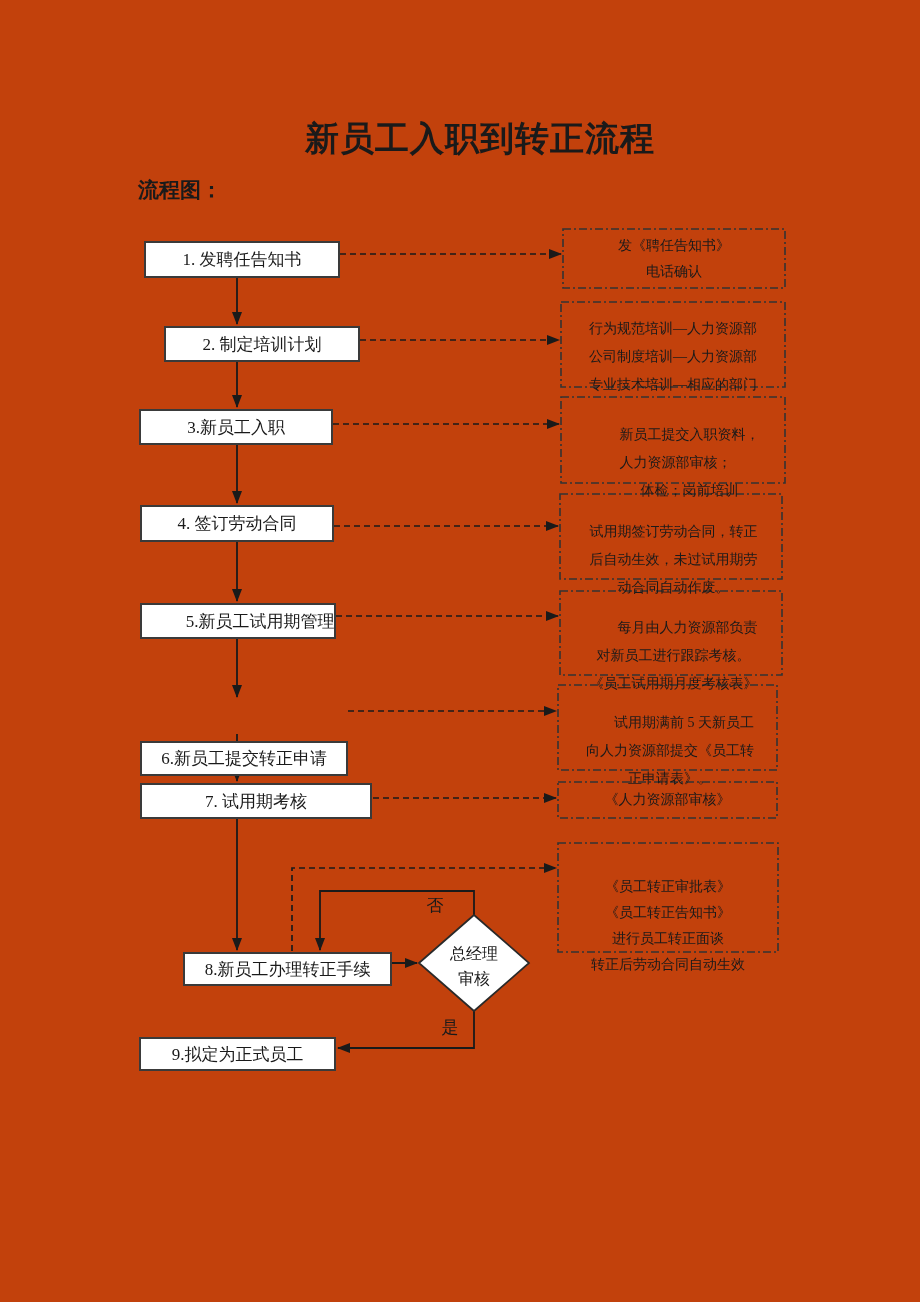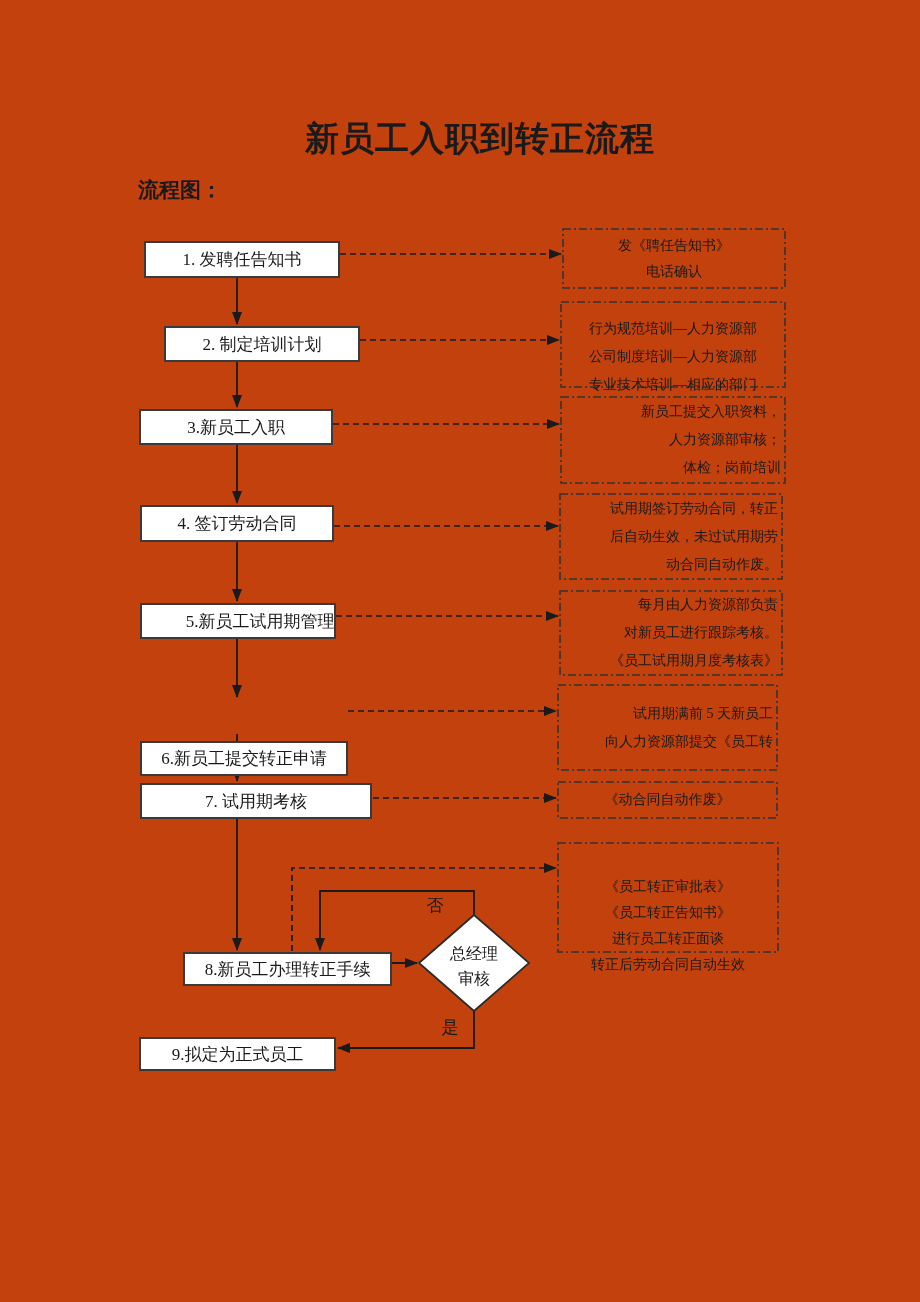--- a/index.html
+++ b/index.html
@@ -46,21 +46,21 @@
   .note {
     position: absolute;
     box-sizing: border-box;
     display: flex;
     flex-direction: column;
     justify-content: center;
     font-size: 14px;
     line-height: 28px;
   }
   .note.c { text-align: center; }
-  .note.l { text-align: right; padding-left: 9px; padding-right: 4px; }
+  .note.l { text-align: center; padding-left: 9px; padding-right: 4px; margin-top: 23px; }
   .note.n8 { line-height: 26px; }
   .nline { white-space: pre; }
   .dlabel {
     position: absolute;
     left: 424px; top: 941px; width: 100px;
     text-align: center;
     font-size: 16px;
     line-height: 25px;
   }
   .elabel {
@@ -174,23 +174,24 @@
     <div class="nline">动合同自动作废。</div>
   </div>
   <div class="note l" style="left:560px; top:591px; width:222px; height:84px;">
     <div class="nline">　　每月由人力资源部负责</div>
     <div class="nline">对新员工进行跟踪考核。</div>
     <div class="nline">《员工试用期月度考核表》</div>
   </div>
   <div class="note l" style="left:558px; top:685px; width:219px; height:85px;">
     <div class="nline">　　试用期满前 5 天新员工</div>
     <div class="nline">向人力资源部提交《员工转</div>
+    <div class="nline">正申请表》。</div>
   </div>
   <div class="note c" style="left:558px; top:782px; width:219px; height:36px;">
-    <div class="nline">《动合同自动作废》</div>
+    <div class="nline">《人力资源部审核》</div>
   </div>
   <div class="note c n8" style="left:558px; top:871px; width:220px; height:109px;">
     <div class="nline">《员工转正审批表》</div>
     <div class="nline">《员工转正告知书》</div>
     <div class="nline">进行员工转正面谈</div>
     <div class="nline">转正后劳动合同自动生效</div>
   </div>
 
   <div class="dlabel">
     <div>总经理</div>

